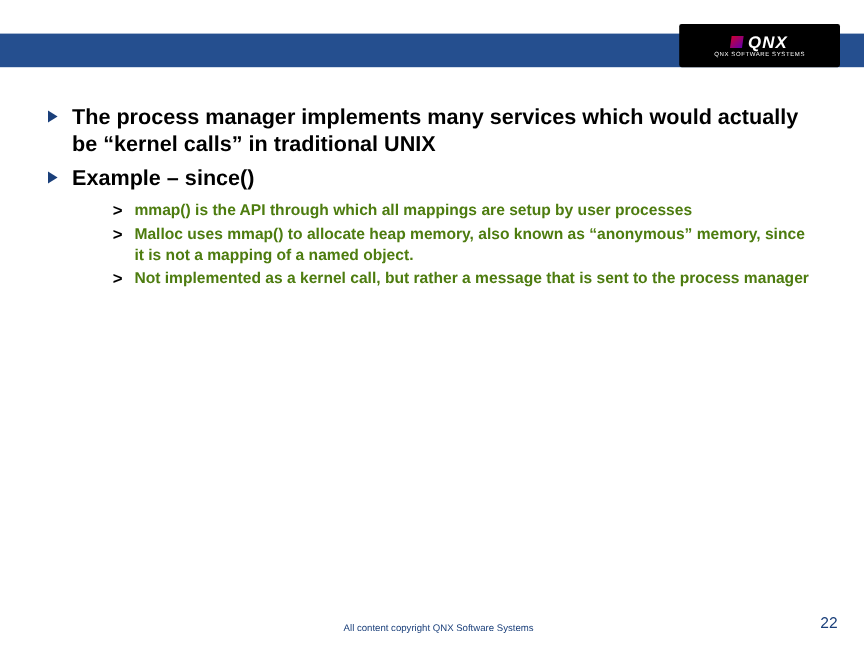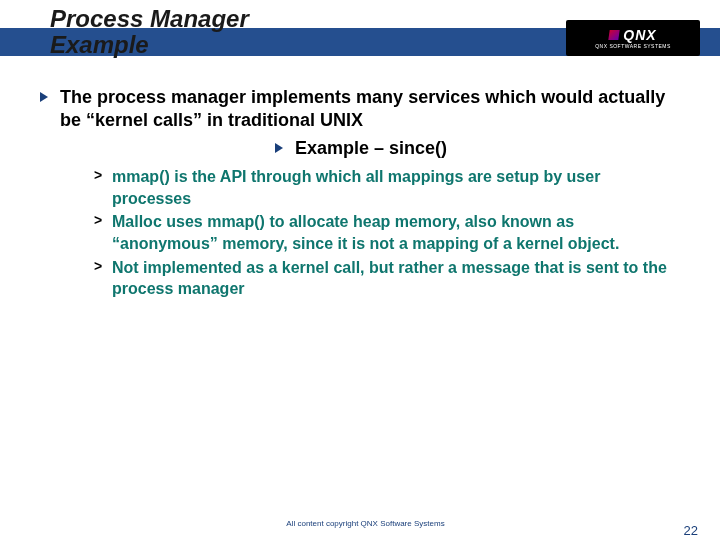--- a/index.html
+++ b/index.html
@@ -67,21 +67,20 @@
       font-size: 5px;
       letter-spacing: 0.5px;
     }
     .content {
       padding: 18px 38px 0 38px;
     }
     .bullet-row {
       display: flex;
       align-items: flex-start;
       margin-bottom: 4px;
-      justify-content: center;
     }
     .arrow-icon {
       flex: 0 0 auto;
       margin-right: 8px;
       margin-top: 4px;
     }
     .arrow-icon svg { display: block; }
     .bullet-text {
       font-size: 18px;
       font-weight: bold;
@@ -99,52 +98,48 @@
     }
     .gt-icon {
       flex: 0 0 auto;
       width: 18px;
       font-size: 14px;
       font-weight: bold;
       color: #000;
       line-height: 1.3;
     }
     .sub-text {
-      font-size: 16px;
+      font-size: 13px;
       font-weight: bold;
-      color: #0f766e;
+      color: #4d7c0f;
       line-height: 1.35;
     }
     .footer {
       position: absolute;
       bottom: 12px;
       left: 0;
       right: 0;
       text-align: center;
       font-size: 8px;
       color: #1a3f7a;
       margin-left: 11px;
     }
     .page-number {
       position: absolute;
-      bottom: 2px;
+      bottom: 14px;
       right: 22px;
       font-size: 13px;
       color: #1a3f7a;
     }
   </style>
 </head>
 <body>
 
 <div class="header-area">
   <div class="blue-bar"></div>
-  <div class="title">
-    <span>Process Manager</span><br>
-    <span>Example</span>
-  </div>
   <div class="logo-area">
     <div class="logo-main">
       <span class="logo-cube"></span><span>QNX</span>
     </div>
     <div class="logo-sub">QNX SOFTWARE SYSTEMS</div>
   </div>
 </div>
 
 <div class="content">
 
@@ -166,21 +161,21 @@
     <span class="bullet-text">Example – since()</span>
   </div>
 
   <div class="sub-list">
     <div class="sub-row">
       <span class="gt-icon">&gt;</span>
       <span class="sub-text">mmap() is the API through which all mappings are setup by user processes</span>
     </div>
     <div class="sub-row">
       <span class="gt-icon">&gt;</span>
-      <span class="sub-text">Malloc uses mmap() to allocate heap memory, also known as “anonymous” memory, since it is not a mapping of a kernel object.</span>
+      <span class="sub-text">Malloc uses mmap() to allocate heap memory, also known as “anonymous” memory, since it is not a mapping of a named object.</span>
     </div>
     <div class="sub-row">
       <span class="gt-icon">&gt;</span>
       <span class="sub-text">Not implemented as a kernel call, but rather a message that is sent to the process manager</span>
     </div>
   </div>
 
 </div>
 
 <div class="footer">All content copyright QNX Software Systems</div>

